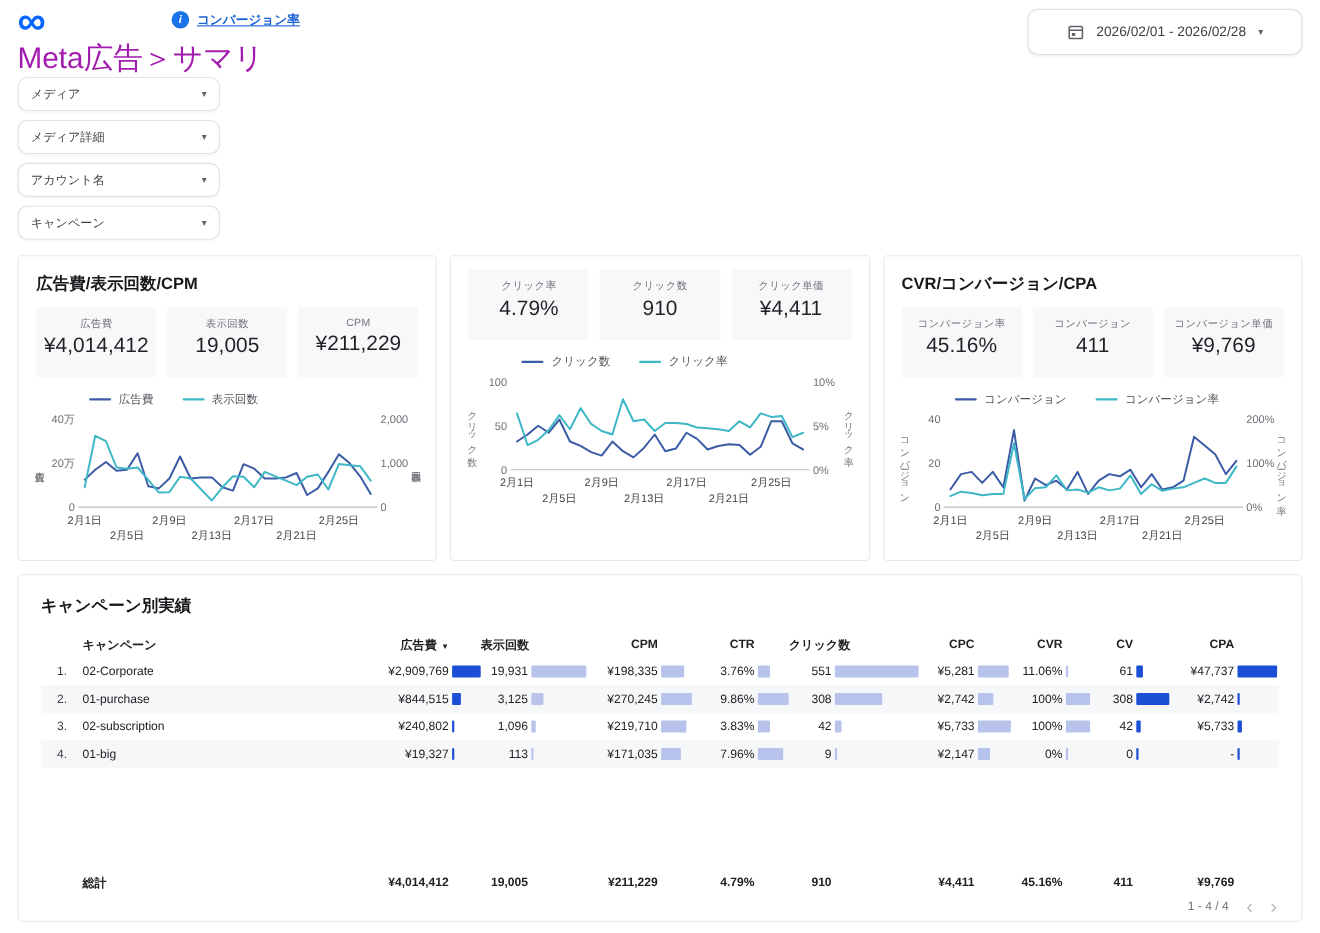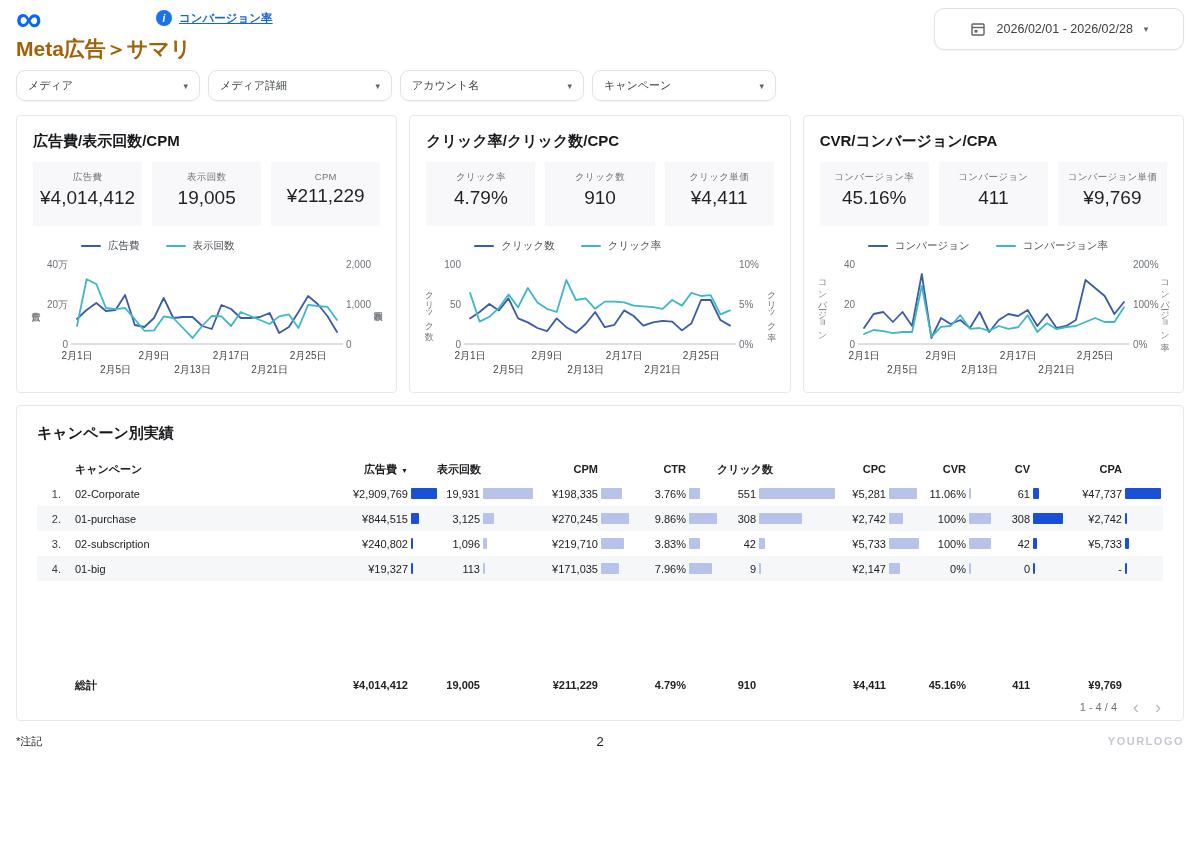--- a/index.html
+++ b/index.html
@@ -11,29 +11,29 @@
   }
   .page { padding:0 16px; position:relative; height:100%; }
 
   
   header { position:relative; height:64px; padding-top:6px; }
   .logo { color:#0866ff; font-size:36px; font-weight:700; line-height:26px; width:50px; }
   .info { position:absolute; left:140px; top:10px; display:flex; align-items:center; gap:7px; }
   .info-icon { width:16px; height:16px; border-radius:50%; background:#1a73e8; color:#fff;
     font-size:10px; font-weight:700; font-style:italic; display:flex; align-items:center; justify-content:center; }
   .guide { color:#1a63d8; font-size:11.5px; font-weight:700; text-decoration:underline; cursor:pointer; }
-  h1 { font-size:21px; font-weight:700; color:#a16207; margin:3px 0 0 0; }
+  h1 { font-size:27px; font-weight:400; color:#a21caf; margin:3px 0 0 0; }
   .datepicker { position:absolute; right:0; top:8px; width:250px; height:42px;
     border:1px solid #dfe1e5; border-radius:10px; background:#fff;
     display:flex; align-items:center; justify-content:center; gap:11px;
     font-size:12.5px; color:#3c4043; box-shadow:0 1px 2px rgba(0,0,0,0.05); cursor:pointer; }
   .caret { color:#5f6368; font-size:9px; }
 
   
-  .filters { display:flex; gap:8px; margin:6px 0 14px; }
+  .filters { display:flex; gap:8px; margin:6px 0 14px;flex-direction:column; }
   .filter { width:184px; height:31px; border:1px solid #e0e2e6; border-radius:9px;
     display:flex; align-items:center; justify-content:space-between; padding:0 11px;
     font-size:11px; color:#3c4043; box-shadow:0 1px 2px rgba(0,0,0,0.04); cursor:pointer; background:#fff; }
 
   
   .cards { display:flex; gap:12px; }
   .card { flex:1; border:1px solid #e7e8ec; border-radius:4px; background:#fff;
     padding:12px 16px 6px; height:278px; }
   .card h2 { font-size:15px; font-weight:700; margin:4px 0 11px; color:#16181b; }
   .scorecards { display:flex; gap:10px; }
@@ -165,21 +165,20 @@
               <polyline points="44.0,65.0 53.6,56.0 63.3,49.0 72.9,57.0 82.5,56.0 92.1,41.0 101.8,71.0 111.4,73.0 121.0,64.0 130.7,44.0 140.3,64.0 149.9,63.0 159.6,63.0 169.2,72.0 178.8,75.0 188.4,51.0 198.1,55.0 207.7,64.0 217.3,64.0 227.0,63.0 236.6,59.0 246.2,79.0 255.9,73.0 265.5,58.0 275.1,42.0 284.7,50.0 294.4,62.0 304.0,78.0" fill="none" stroke="#3A5BA5" stroke-width="1.8" stroke-linejoin="round" stroke-linecap="round"></polyline>
               <polyline points="44.0,72.0 53.6,25.2 63.3,30.0 72.9,54.0 82.5,55.2 92.1,54.0 101.8,65.2 111.4,76.8 121.0,76.4 130.7,62.4 140.3,64.0 149.9,74.0 159.6,84.0 169.2,72.0 178.8,62.0 188.4,62.4 198.1,72.0 207.7,58.0 217.3,62.0 227.0,66.0 236.6,70.0 246.2,62.4 255.9,60.4 265.5,74.0 275.1,50.8 284.7,52.0 294.4,52.8 304.0,66.0" fill="none" stroke="#3EB7C6" stroke-width="1.8" stroke-linejoin="round" stroke-linecap="round"></polyline>
             </svg>
           </div>
         <div class="yl">広告費</div>
         <div class="yr">表示回数</div>
       </div>
     </div>
 
     <div class="card">
-      <h2>クリック率/クリック数/CPC</h2>
       <div class="scorecards">
         <div class="scorecard">
           <span class="sc-label">クリック率</span>
           <span class="sc-value">4.79%</span>
         </div>
         <div class="scorecard">
           <span class="sc-label">クリック数</span>
           <span class="sc-value">910</span>
         </div>
         <div class="scorecard">

